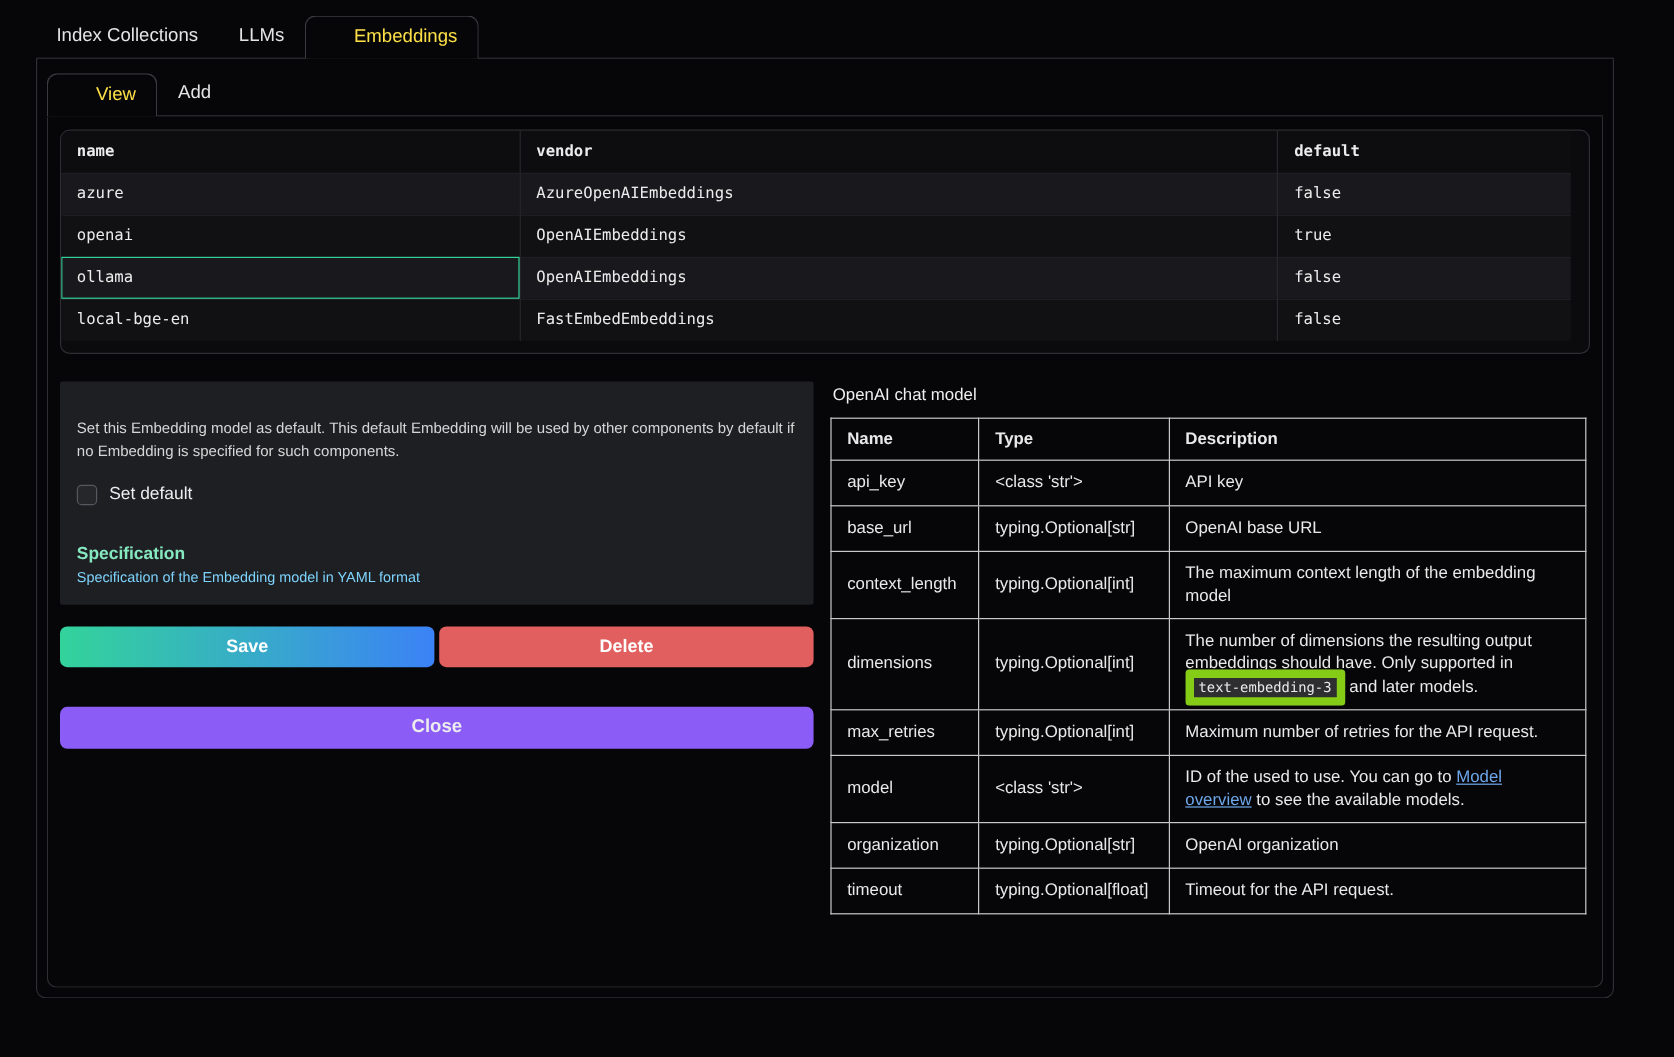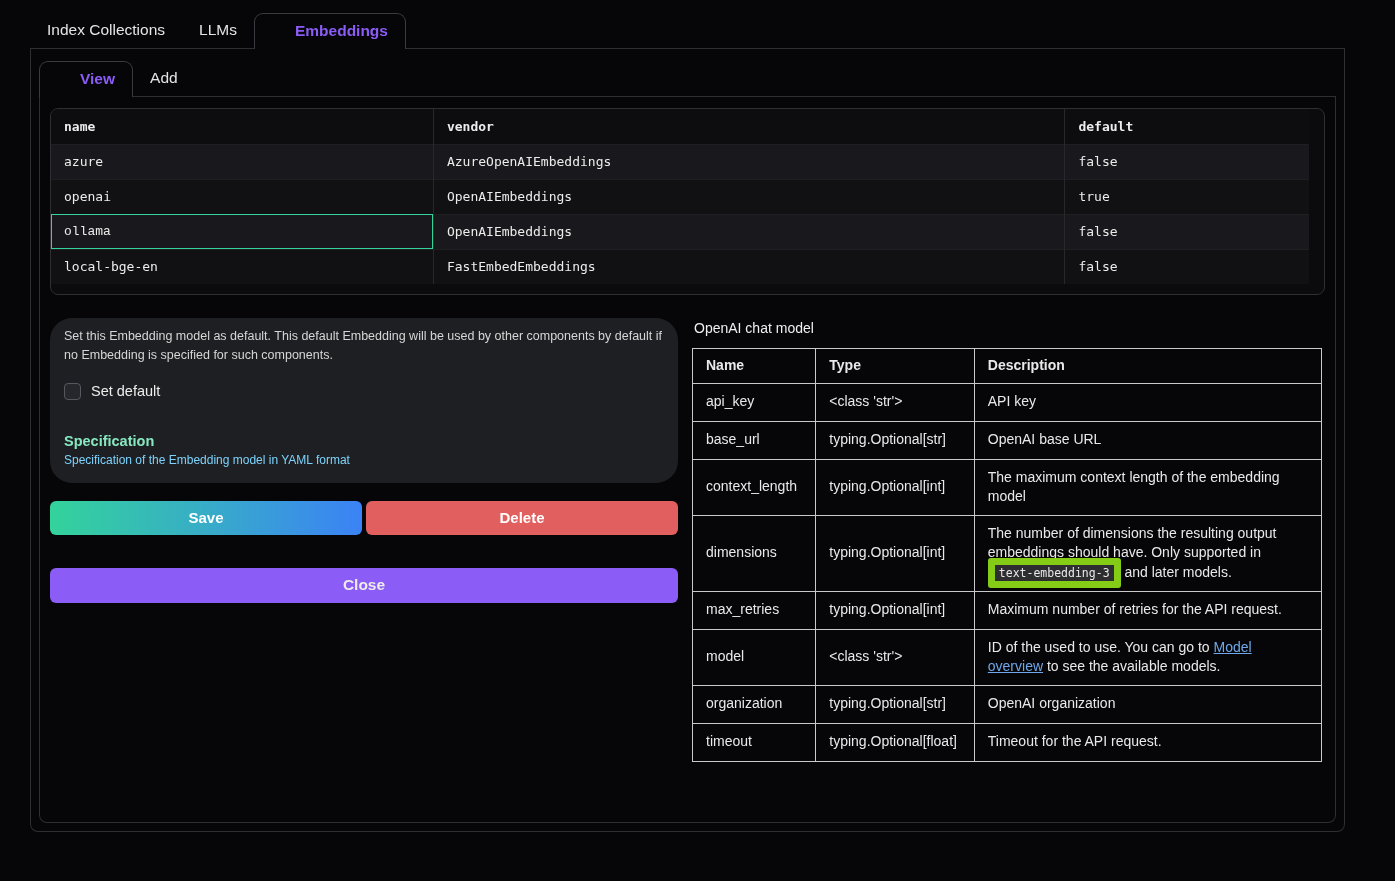--- a/index.html
+++ b/index.html
@@ -16,22 +16,22 @@
   
   .tabbar { display: flex; align-items: flex-end; border-bottom: 1px solid #2e2e33; }
   .tab {
     padding: 8px 17px 9px 17px;
     font-size: 15.5px;
     color: #e4e4e6;
     cursor: pointer;
     white-space: nowrap;
   }
   .tab.active {
-    color: #8b5cf6;
-    font-weight: bold;
+    color: #fde047;
+    font-weight: normal;
     background: #060608;
     border: 1px solid #3a3a40;
     border-bottom: none;
     border-radius: 9px 9px 0 0;
     margin-bottom: -1px;
     position: relative;
     z-index: 2;
     padding-left: 40px;
   }
   .outer-content {
@@ -69,32 +69,32 @@
     color: #ececec;
     border-right: 1px solid #28282c;
     cursor: cell;
   }
   table.df th:last-child, table.df td:last-child { border-right: none; }
   table.df thead tr { background: #0d0d10; }
   table.df th { font-weight: bold; }
   table.df tbody tr { border-top: 1px solid #1f1f23; }
   table.df tbody tr:nth-child(odd)  { background: #19191d; }
   table.df tbody tr:nth-child(even) { background: #111114; }
-  table.df td.selected { outline: 1.5px solid #34d399; outline-offset: -1.5px; font-family: Liberation Mono, monospace; }
+  table.df td.selected { outline: 1.5px solid #34d399; outline-offset: -1.5px; }
 
   
   .cols { display: flex; gap: 14px; margin-top: 23px; align-items: flex-start; }
   .col-left  { width: 628px; flex: none; }
   .col-right { width: 630px; flex: none; }
 
   
   .group {
     background: #1e1f23;
-    border-radius: 22px;
-    padding: 9px 14px 16px 14px;
+    border-radius: 2px;
+    padding: 30px 14px 16px 14px;
   }
   .group p.info {
     font-size: 12.5px;
     color: #d6d6d6;
     line-height: 1.55;
     max-width: 600px;
   }
   .chk-row { display: flex; align-items: center; gap: 10px; margin-top: 17px; cursor: pointer; }
   .chk-box {
     width: 17px; height: 17px; flex: none;

